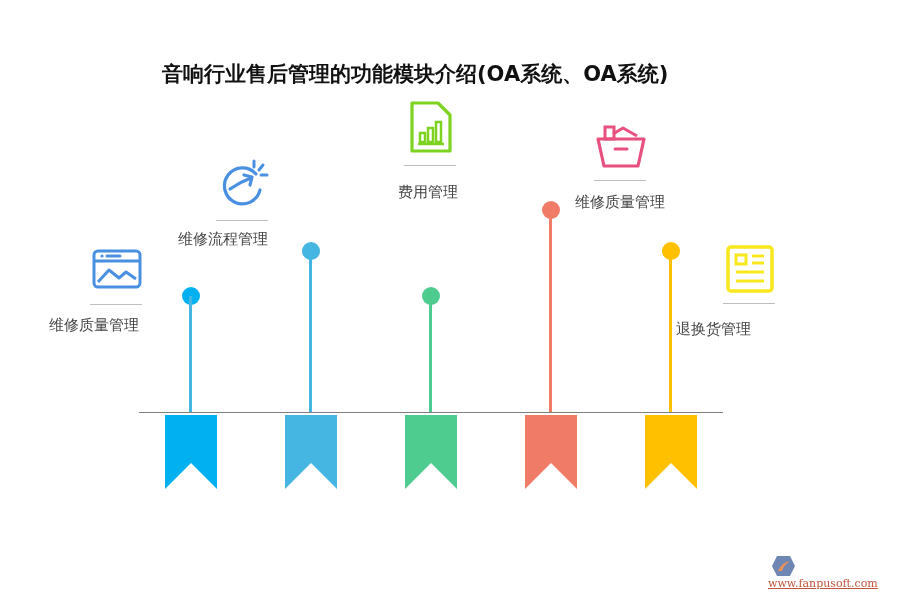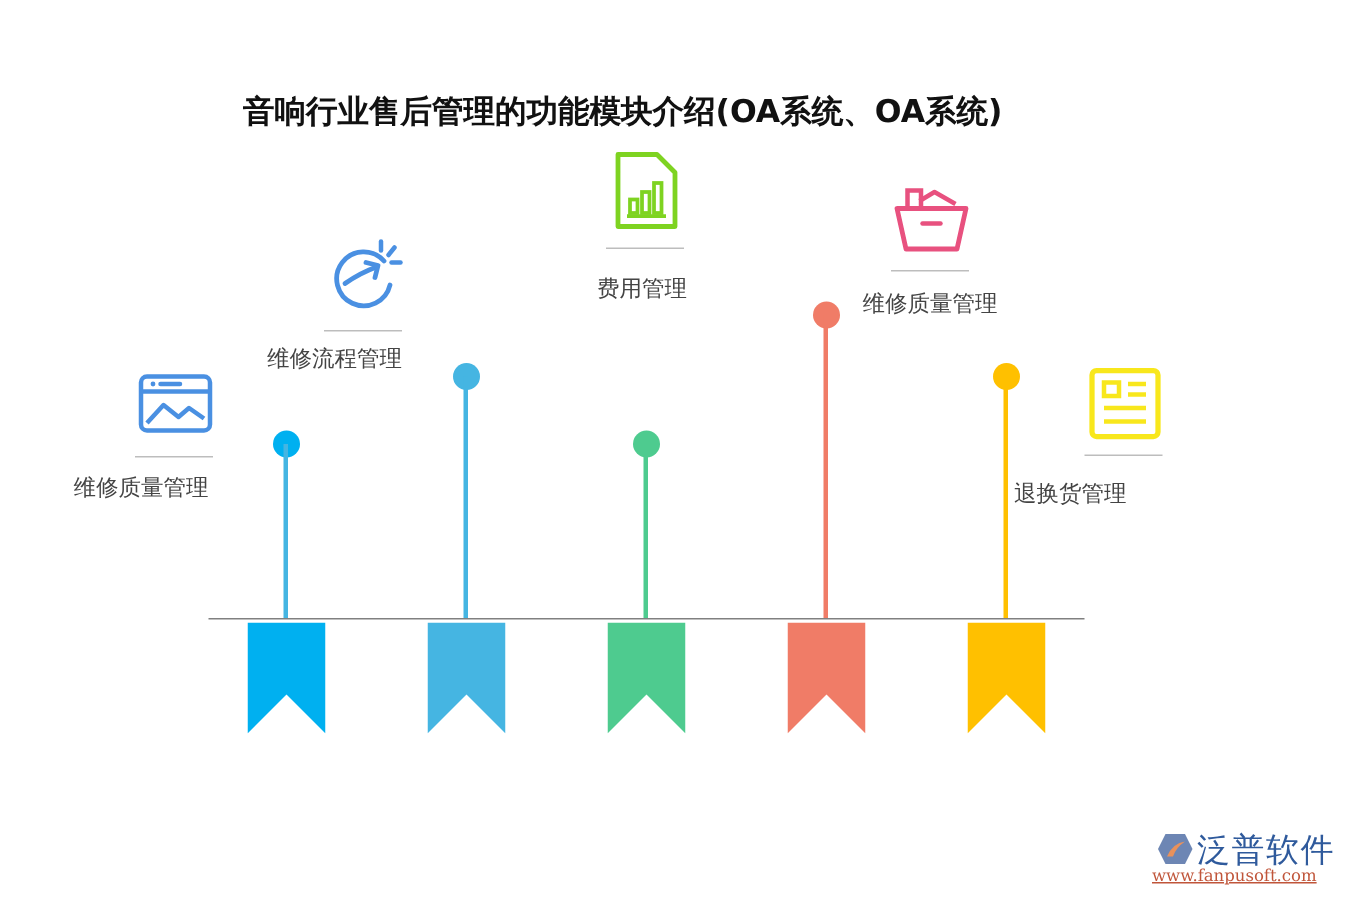--- a/index.html
+++ b/index.html
@@ -111,15 +111,14 @@
   <svg class="flag" style="left:645px;" viewBox="0 0 52 74">
     <polygon points="0,0 52,0 52,74 26,48 0,74" fill="#ffc000"></polygon>
   </svg>
 </div>
 
 <div class="logo">
   <svg class="logo-mark" viewBox="0 0 26 24">
     <polygon points="7,2 20,2 25,12 20,22 7,22 2,12" fill="#6d86b4"></polygon>
     <path d="M8 17 Q12 8 20 7 Q14 11 12 17 Z" fill="#e9915b"></path>
   </svg>
-  <div class="logo-name">泛普软件</div>
   <div class="logo-url">www.fanpusoft.com</div>
 </div>
 
 </body></html>

